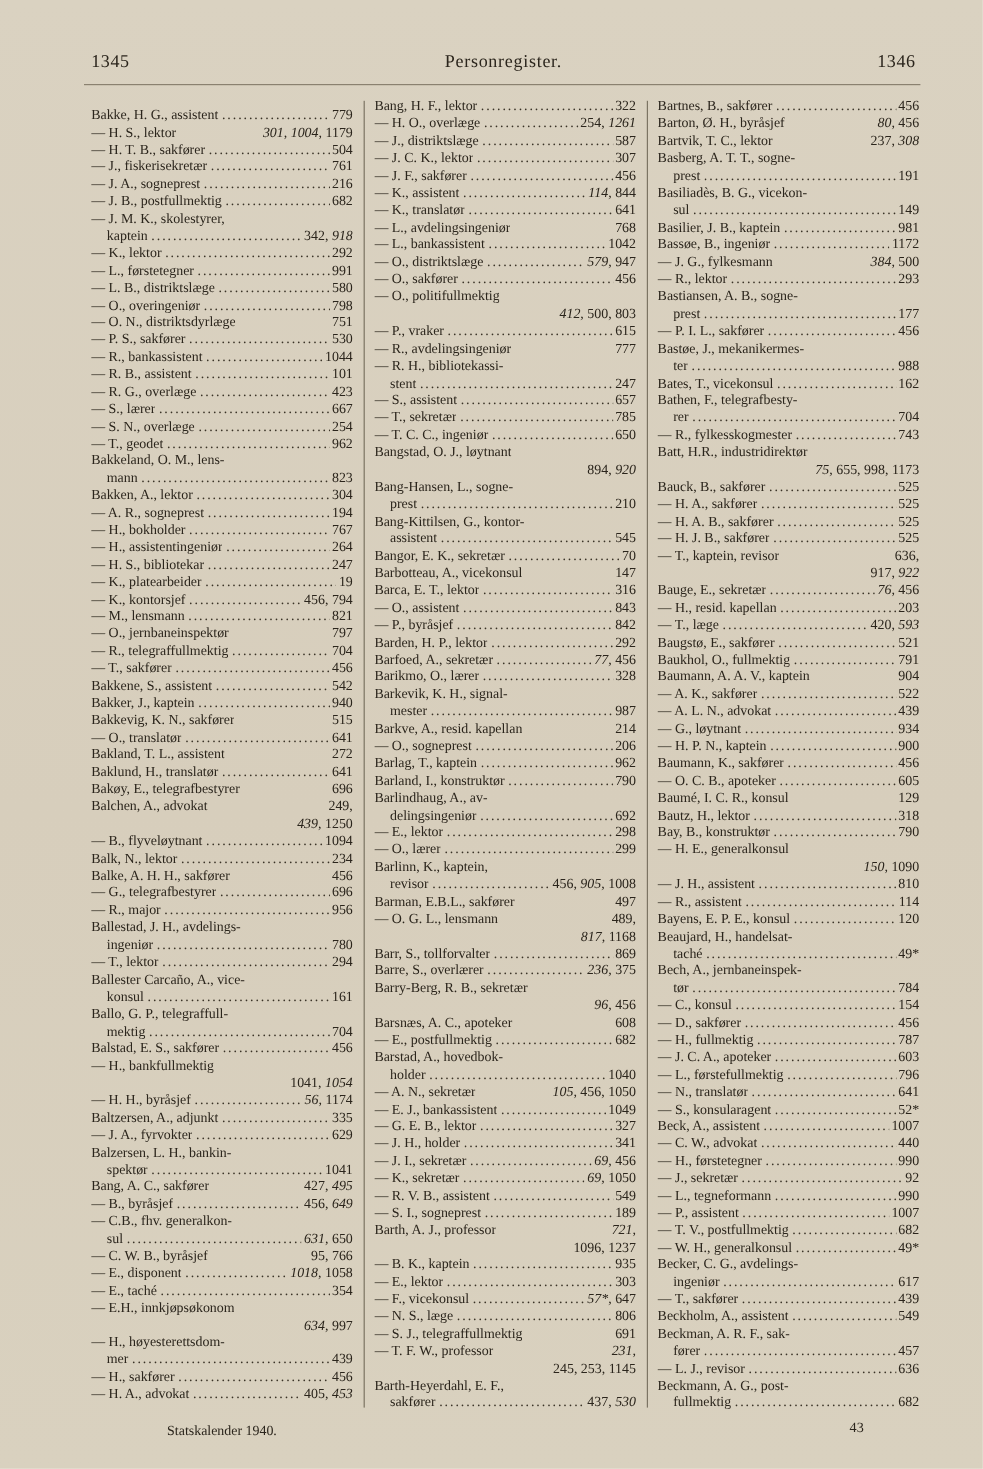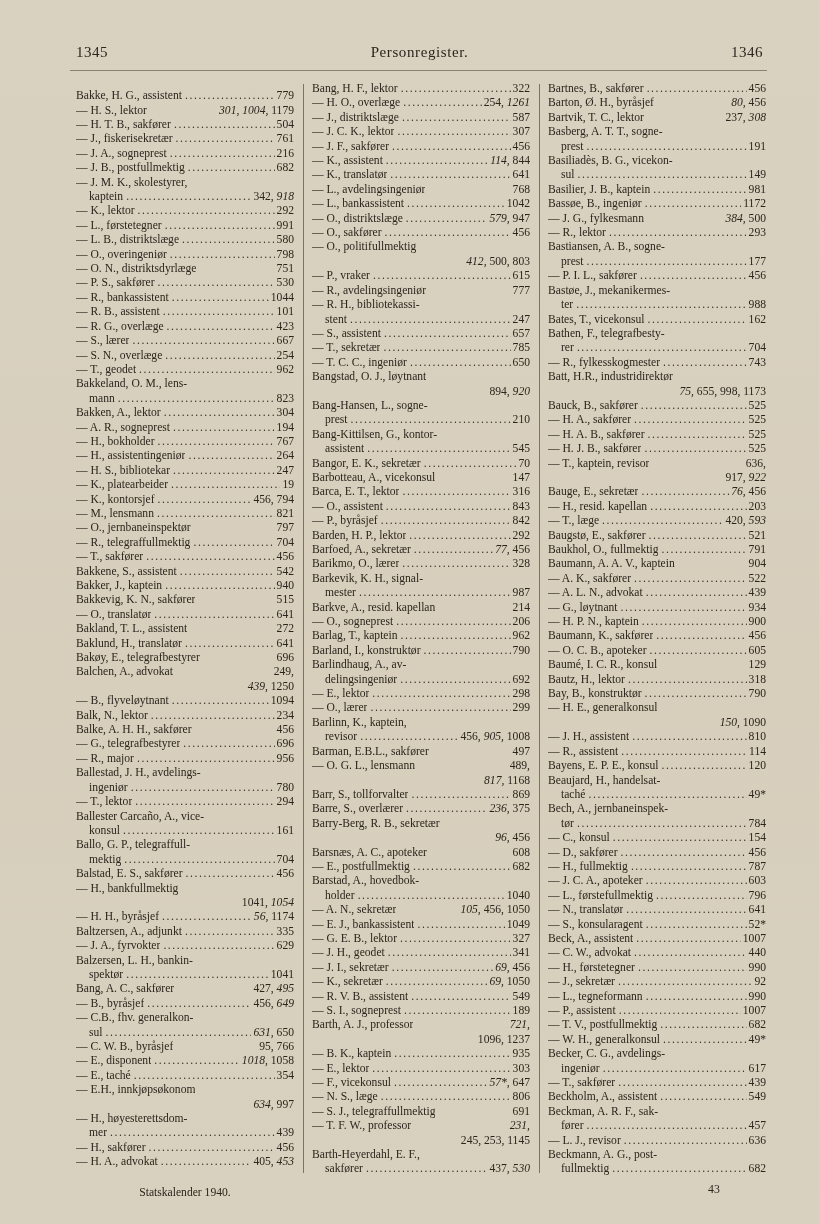--- a/index.html
+++ b/index.html
@@ -190,21 +190,21 @@
         <div class="line"><span class="txt">Barre, S., overlærer</span><span class="fill">............................................................</span><span class="pg"><span class="it">236, </span><span>375</span></span></div>
         <div class="line"><span class="txt">Barry-Berg, R. B., sekretær</span></div>
         <div class="line"><span class="txt"></span><span class="fill"></span><span class="pg"><span class="it">96, </span><span>456</span></span></div>
         <div class="line"><span class="txt">Barsnæs, A. C., apoteker</span><span class="fill"></span><span class="pg"><span>608</span></span></div>
         <div class="line"><span class="txt">— E., postfullmektig</span><span class="fill">............................................................</span><span class="pg"><span>682</span></span></div>
         <div class="line"><span class="txt">Barstad, A., hovedbok-</span></div>
         <div class="line ind"><span class="txt">holder</span><span class="fill">............................................................</span><span class="pg"><span>1040</span></span></div>
         <div class="line"><span class="txt">— A. N., sekretær</span><span class="fill"></span><span class="pg"><span class="it">105, </span><span>456, 1050</span></span></div>
         <div class="line"><span class="txt">— E. J., bankassistent</span><span class="fill">............................................................</span><span class="pg"><span>1049</span></span></div>
         <div class="line"><span class="txt">— G. E. B., lektor</span><span class="fill">............................................................</span><span class="pg"><span>327</span></span></div>
-        <div class="line"><span class="txt">— J. H., geodet</span><span class="fill">............................................................</span><span class="pg"><span>341</span></span></div>
+        <div class="line"><span class="txt">— J. H., holder</span><span class="fill">............................................................</span><span class="pg"><span>341</span></span></div>
         <div class="line"><span class="txt">— J. I., sekretær</span><span class="fill">............................................................</span><span class="pg"><span class="it">69, </span><span>456</span></span></div>
         <div class="line"><span class="txt">— K., sekretær</span><span class="fill">............................................................</span><span class="pg"><span class="it">69, </span><span>1050</span></span></div>
         <div class="line"><span class="txt">— R. V. B., assistent</span><span class="fill">............................................................</span><span class="pg"><span>549</span></span></div>
         <div class="line"><span class="txt">— S. I., sogneprest</span><span class="fill">............................................................</span><span class="pg"><span>189</span></span></div>
         <div class="line"><span class="txt">Barth, A. J., professor</span><span class="fill"></span><span class="pg"><span class="it">721,</span></span></div>
         <div class="line"><span class="txt"></span><span class="fill"></span><span class="pg"><span>1096, 1237</span></span></div>
         <div class="line"><span class="txt">— B. K., kaptein</span><span class="fill">............................................................</span><span class="pg"><span>935</span></span></div>
         <div class="line"><span class="txt">— E., lektor</span><span class="fill">............................................................</span><span class="pg"><span>303</span></span></div>
         <div class="line"><span class="txt">— F., vicekonsul</span><span class="fill">............................................................</span><span class="pg"><span class="it">57*, </span><span>647</span></span></div>
         <div class="line"><span class="txt">— N. S., læge</span><span class="fill">............................................................</span><span class="pg"><span>806</span></span></div>

